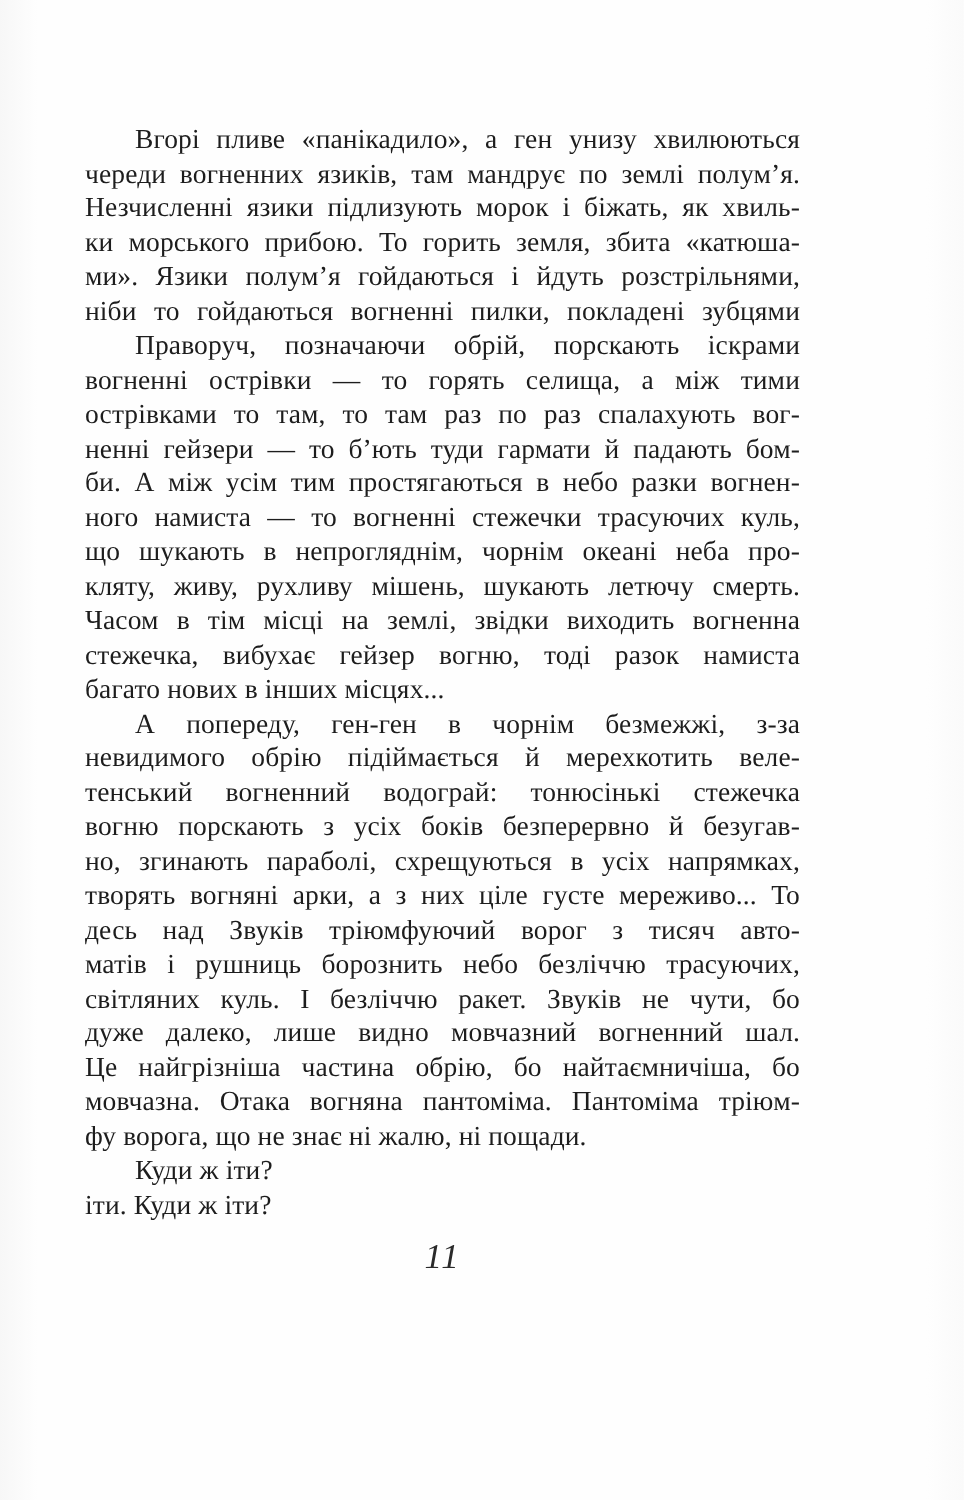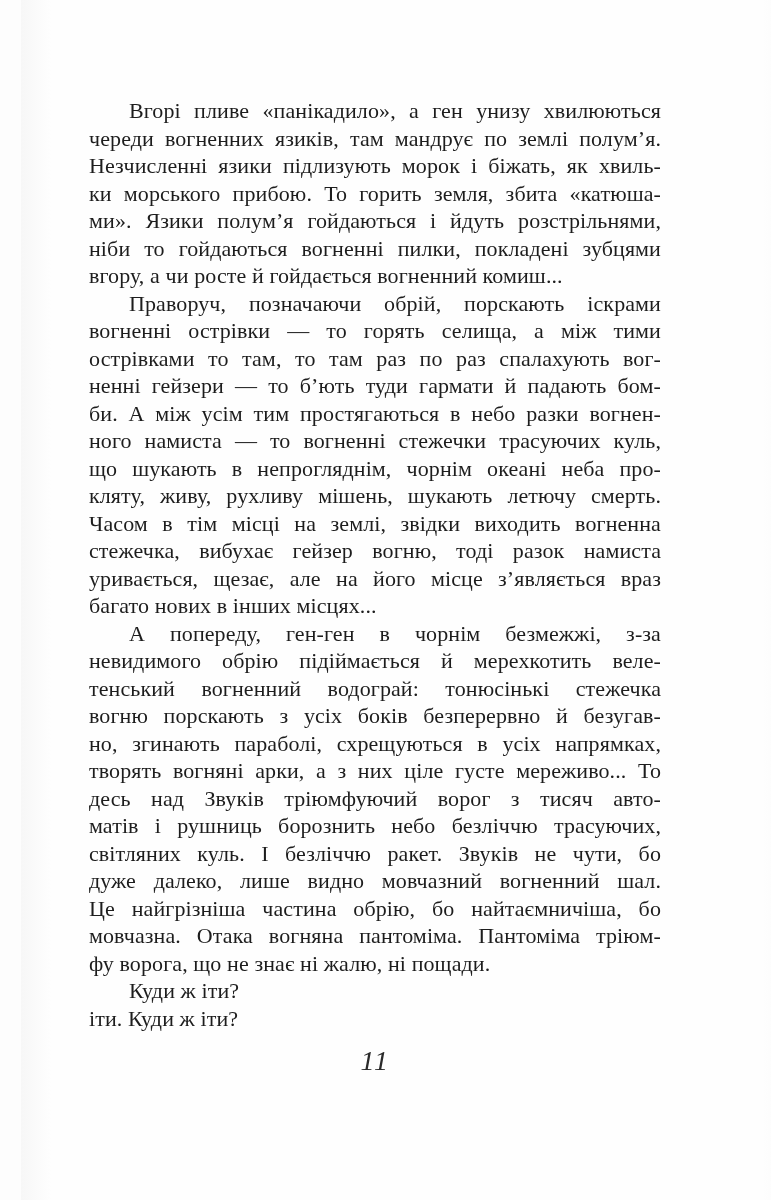--- a/index.html
+++ b/index.html
@@ -12,21 +12,20 @@
     background: #fdfdfd;
     position: relative;
     font-family: "Liberation Serif", "DejaVu Serif", serif;
     color: #1d1d1d;
     overflow: hidden;
   }
   .scan-page {
     position: absolute;
     inset: 0;
     background: linear-gradient(90deg, #f7f7f7 0px, #fefefe 30px, #fefefe 741px, #fafafa 771px);
-    margin-left: 21px;
   }
   .text-block {
     position: absolute;
     left: 68px;
     top: 97px;
     width: 572px;
   }
   .paragraph {
     margin: 0;
     padding: 0;
@@ -60,35 +59,33 @@
 <div class="scan-page">
   <div class="text-block">
 
     <div class="paragraph">
       <div class="line first">Вгорі пливе «панікадило», а ген унизу хвилюються</div>
       <div class="line">череди вогненних язиків, там мандрує по землі полум’я.</div>
       <div class="line">Незчисленні язики підлизують морок і біжать, як хвиль-</div>
       <div class="line">ки морського прибою. То горить земля, збита «катюша-</div>
       <div class="line">ми». Язики полум’я гойдаються і йдуть розстрільнями,</div>
       <div class="line">ніби то гойдаються вогненні пилки, покладені зубцями</div>
-      <div class="line last">вгору, а чи росте й гойдається вогненний комиш...</div>
     </div>
 
     <div class="paragraph">
       <div class="line first">Праворуч, позначаючи обрій, порскають іскрами</div>
       <div class="line">вогненні острівки — то горять селища, а між тими</div>
       <div class="line">острівками то там, то там раз по раз спалахують вог-</div>
       <div class="line">ненні гейзери — то б’ють туди гармати й падають бом-</div>
       <div class="line">би. А між усім тим простягаються в небо разки вогнен-</div>
       <div class="line">ного намиста — то вогненні стежечки трасуючих куль,</div>
       <div class="line">що шукають в непрогляднім, чорнім океані неба про-</div>
       <div class="line">кляту, живу, рухливу мішень, шукають летючу смерть.</div>
       <div class="line">Часом в тім місці на землі, звідки виходить вогненна</div>
       <div class="line">стежечка, вибухає гейзер вогню, тоді разок намиста</div>
-      <div class="line">уривається, щезає, але на його місце з’являється враз</div>
       <div class="line last">багато нових в інших місцях...</div>
     </div>
 
     <div class="paragraph">
       <div class="line first">А попереду, ген-ген в чорнім безмежжі, з-за</div>
       <div class="line">невидимого обрію підіймається й мерехкотить веле-</div>
       <div class="line">тенський вогненний водограй: тонюсінькі стежечка</div>
       <div class="line">вогню порскають з усіх боків безперервно й безугав-</div>
       <div class="line">но, згинають параболі, схрещуються в усіх напрямках,</div>
       <div class="line">творять вогняні арки, а з них ціле густе мереживо... То</div>

